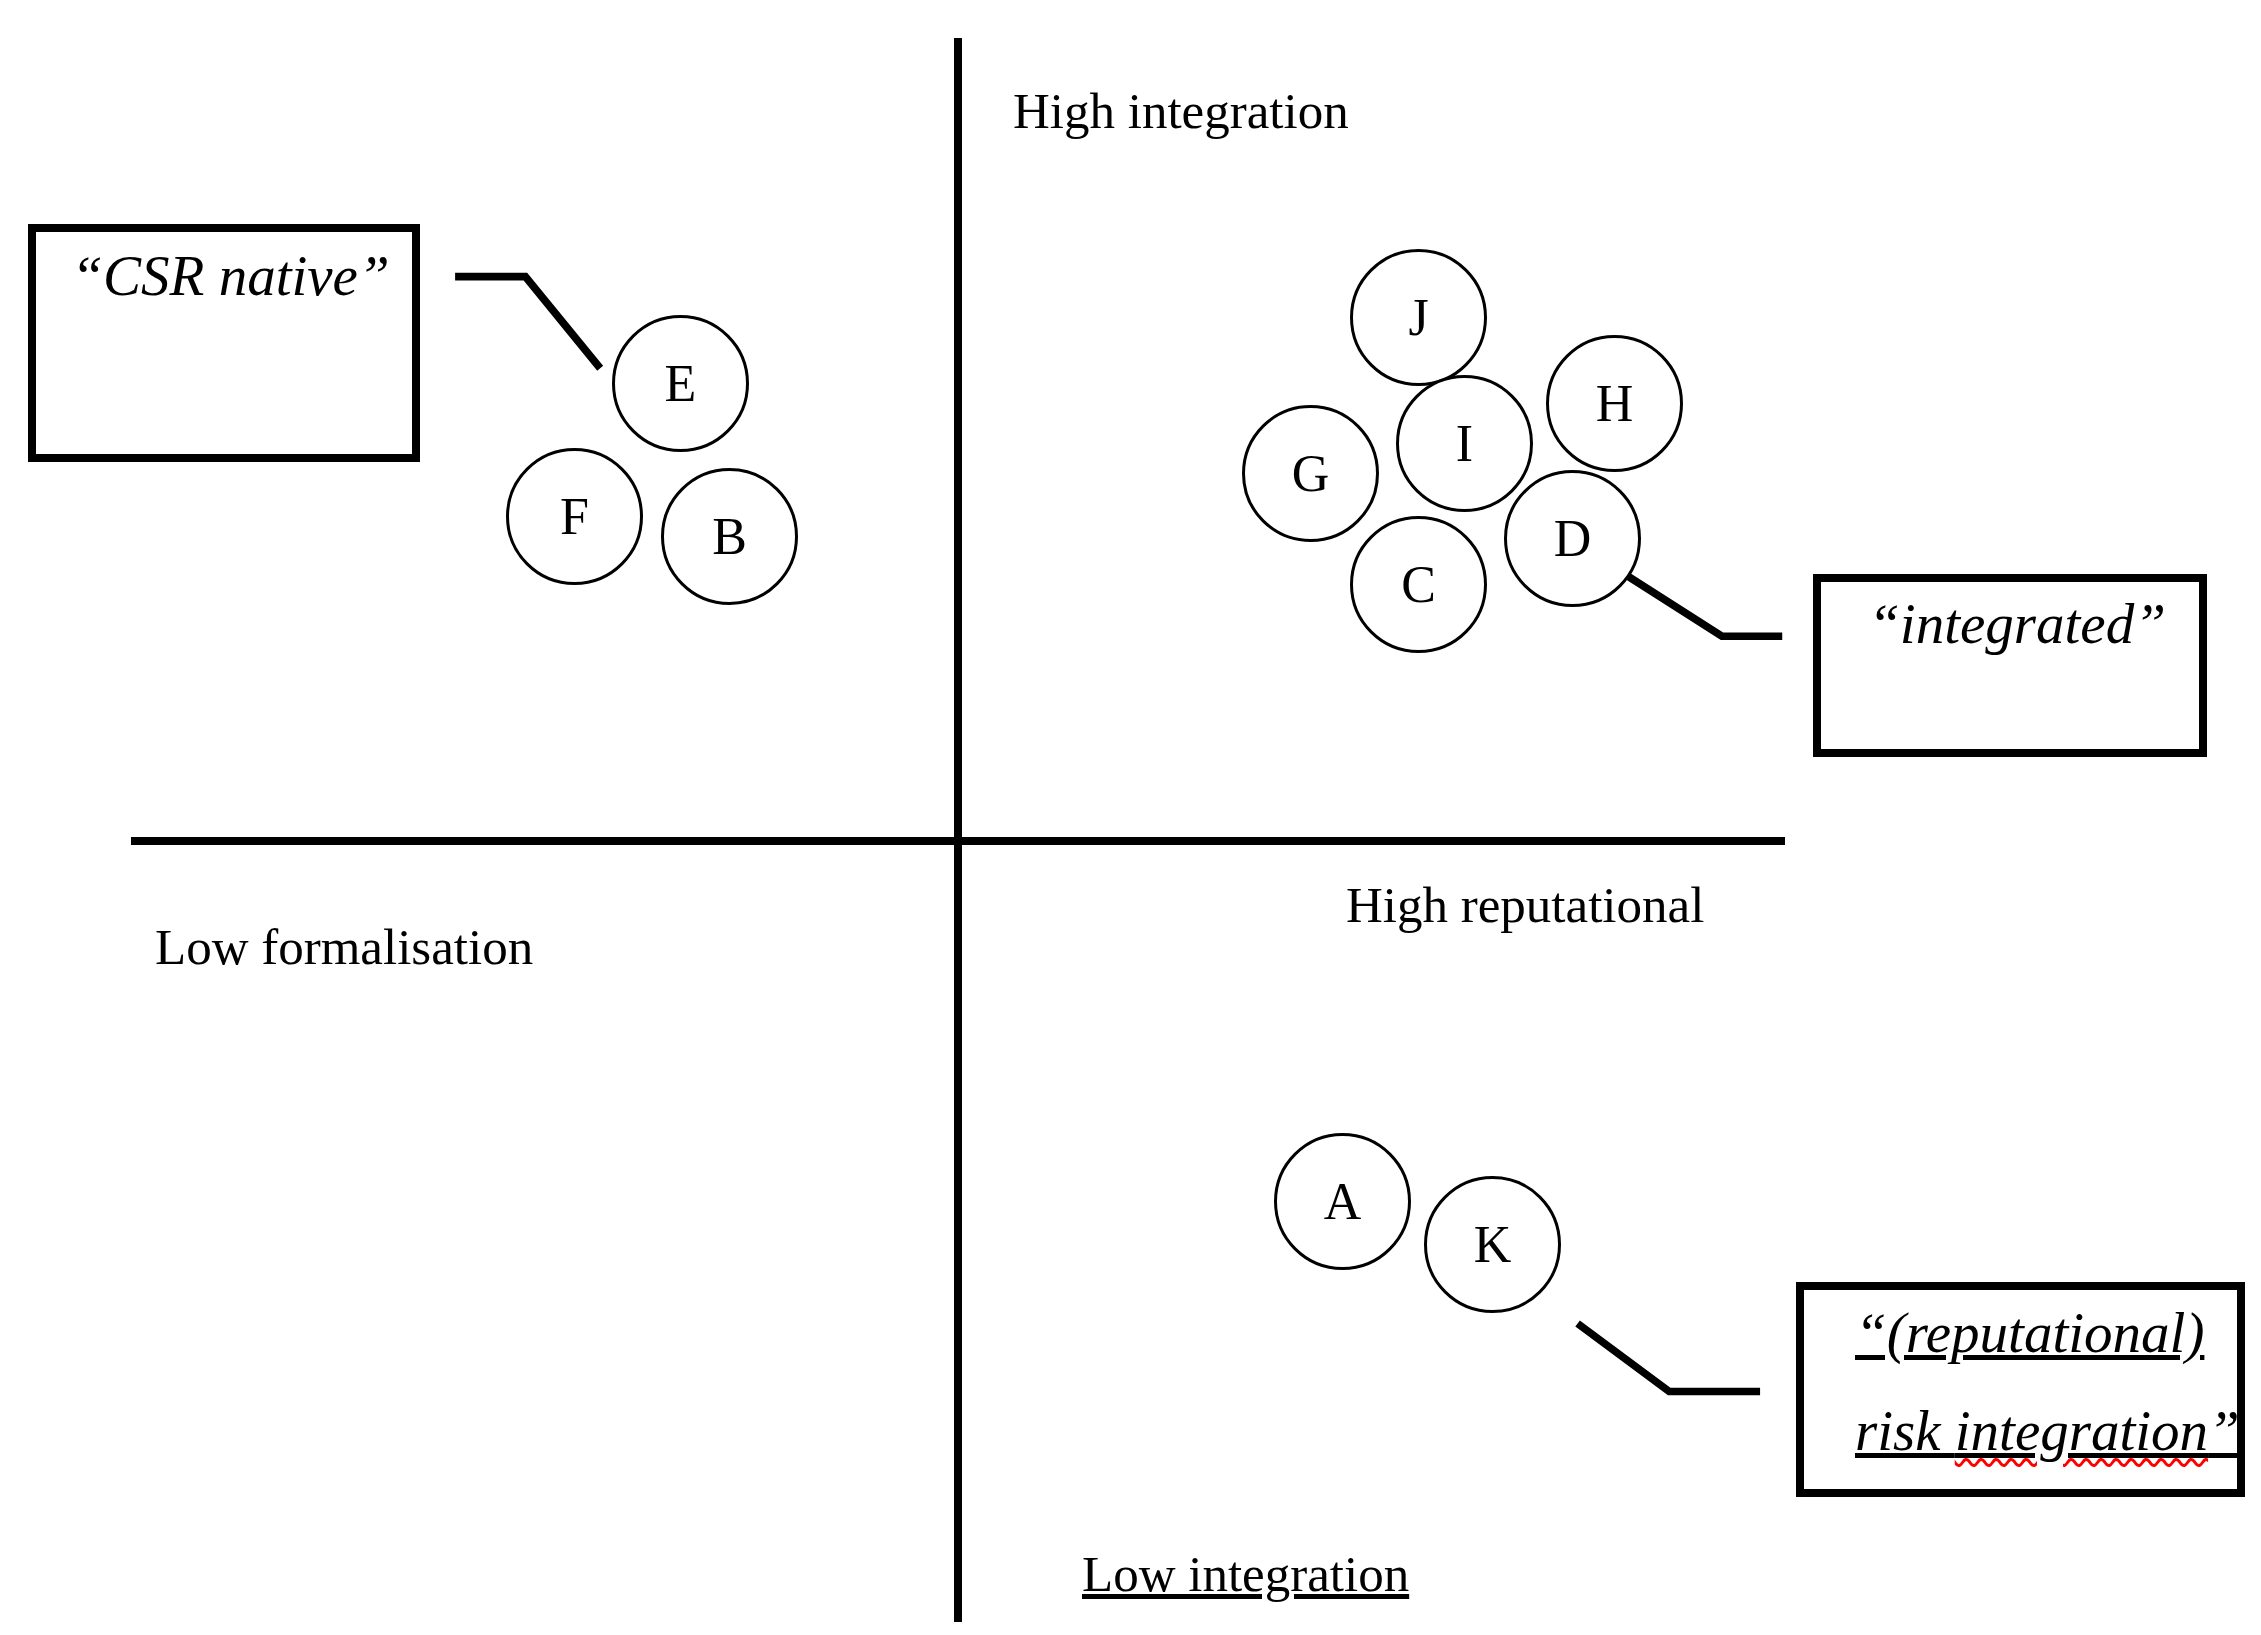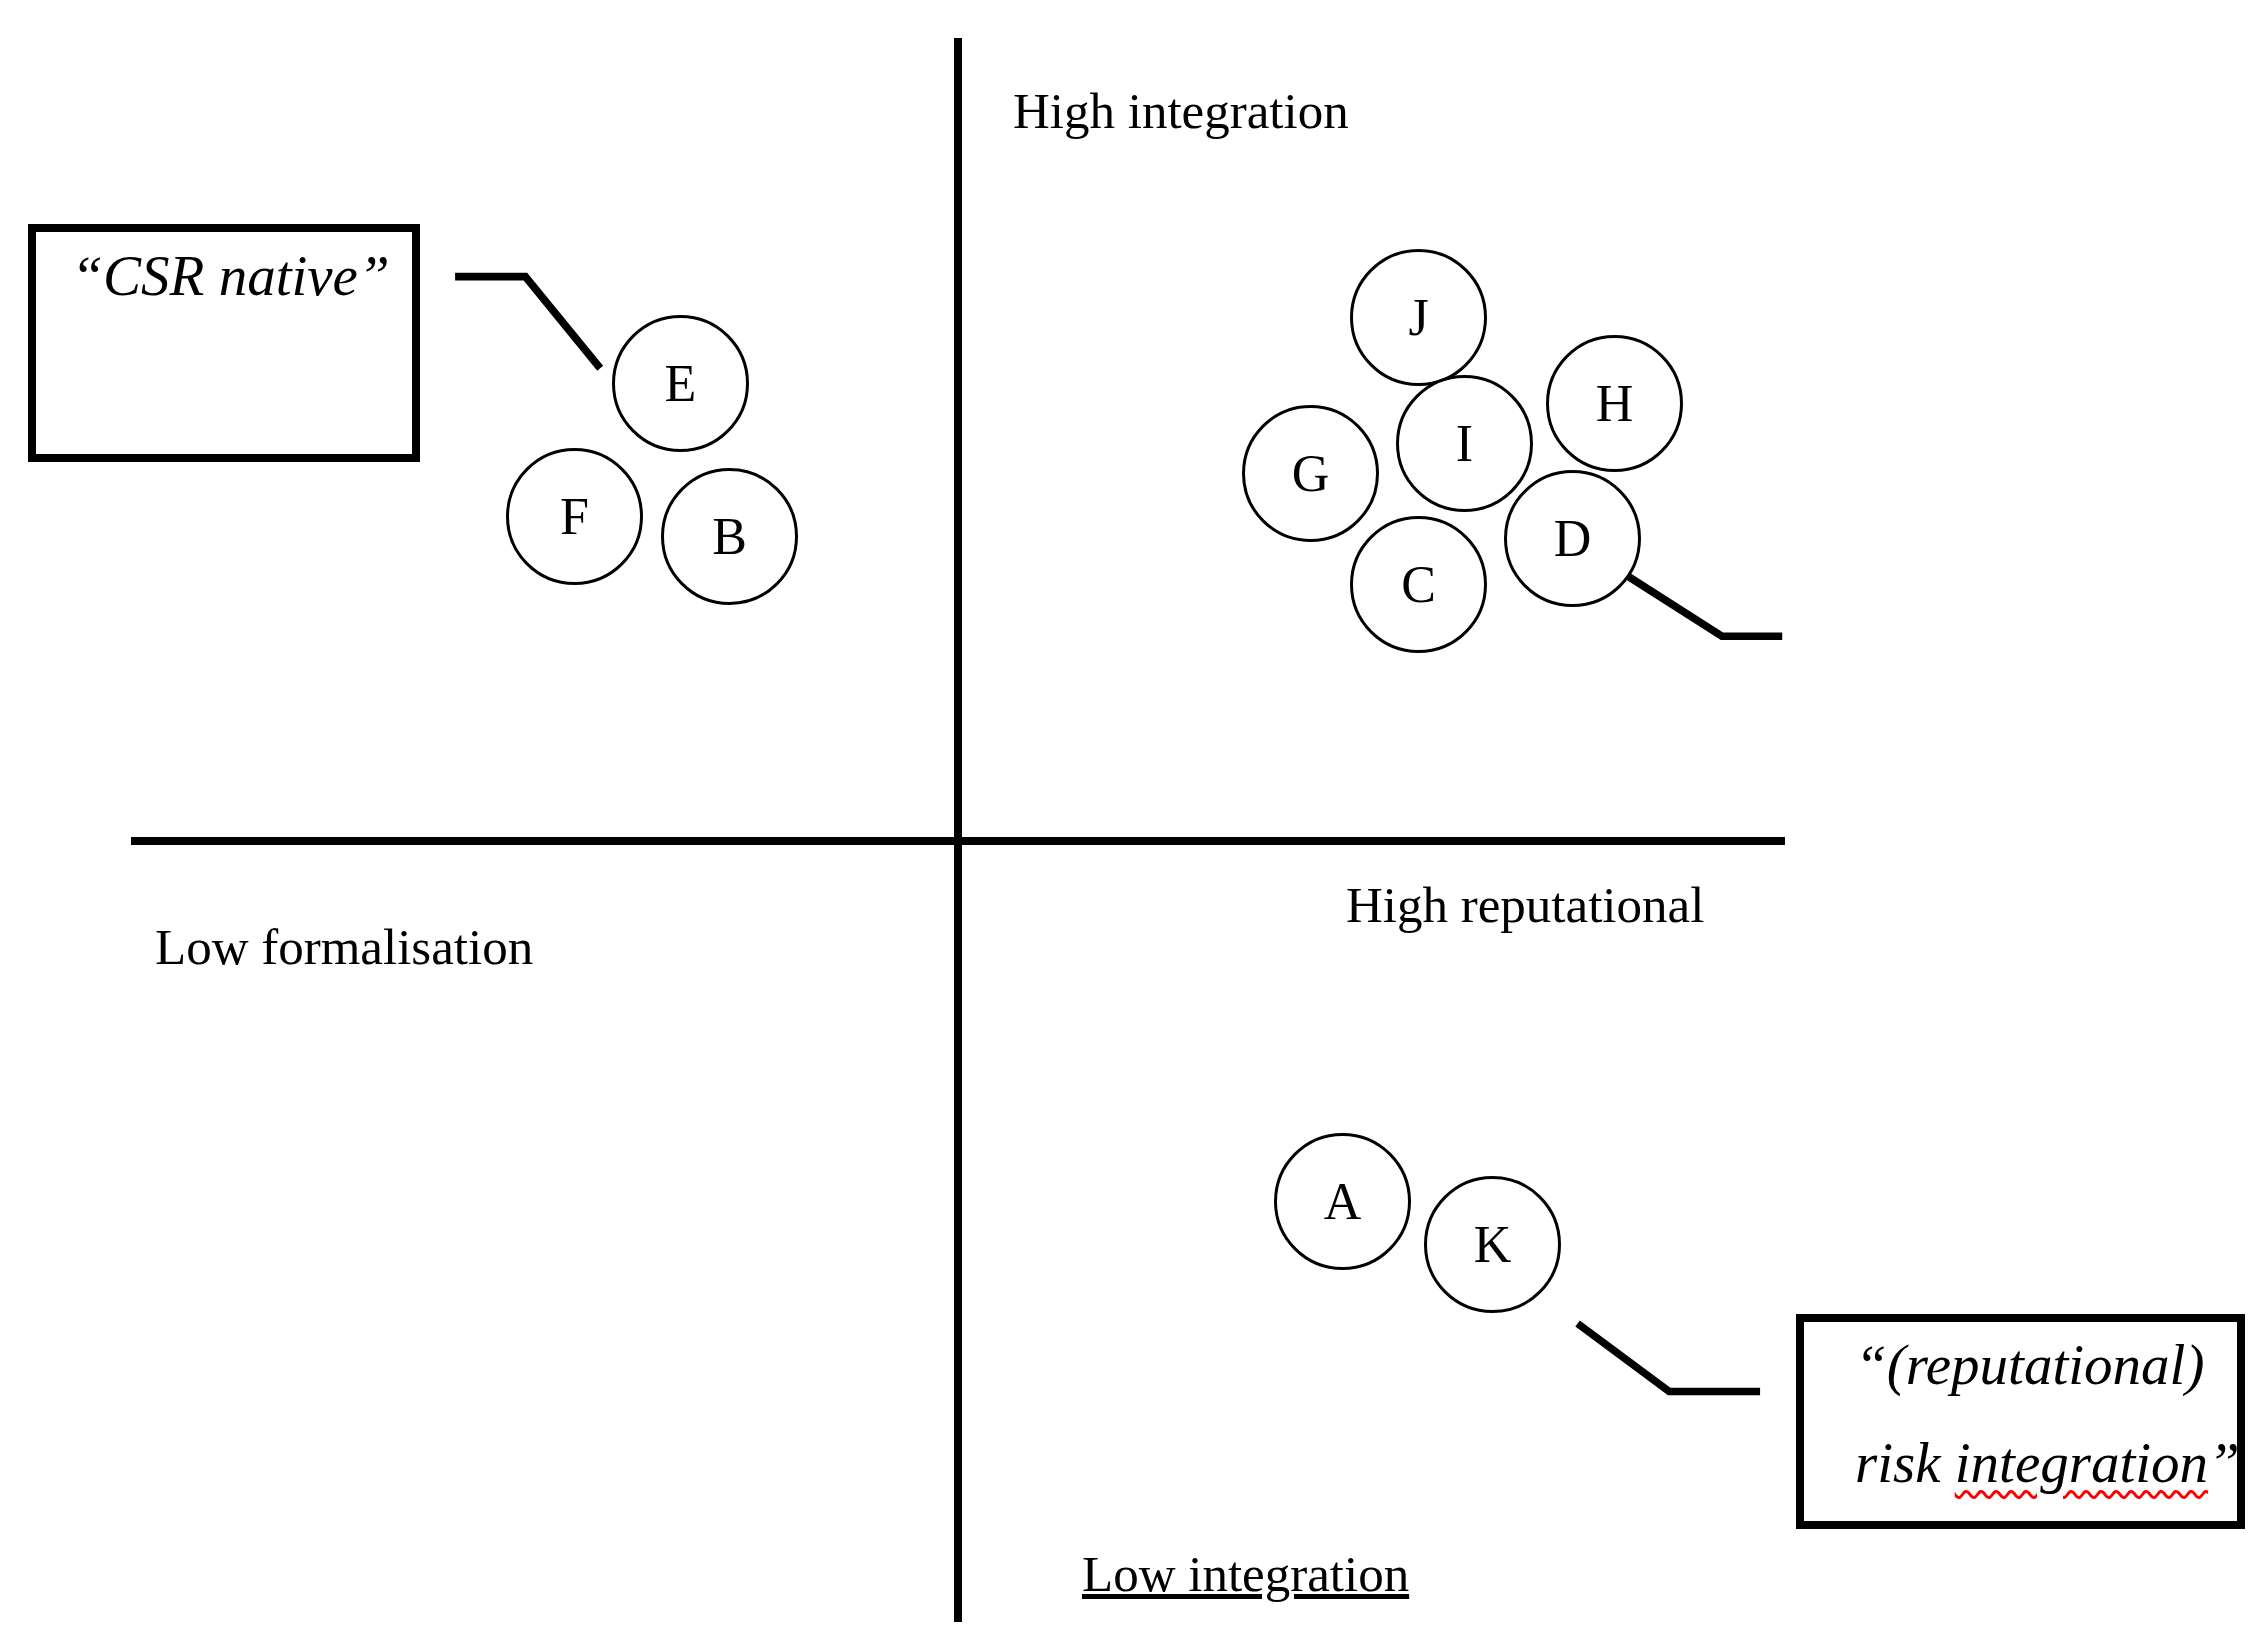--- a/index.html
+++ b/index.html
@@ -9,21 +9,21 @@
   .axis.v{left:954px;top:38px;width:7.6px;height:1584px;}
   .axis.h{left:131px;top:837px;width:1654px;height:7.6px;}
   .axis-label{position:absolute;font-size:51px;line-height:1;white-space:nowrap;}
   .lbl-top{left:1013px;top:86px;}
   .lbl-left{left:155px;top:880px;margin-top:42px;}
   .lbl-right{left:1346px;top:880px;}
   .lbl-bottom{left:1082px;top:1549px;text-decoration:underline;}
   .callout-box{position:absolute;border:8.4px solid #000;background:#fff;box-sizing:border-box;padding-left:14px;}
   .box-csr{left:27.5px;top:224px;width:392px;height:238px;}
   .box-integrated{left:1813px;top:574px;width:394px;height:183px;}
-  .box-reputational{left:1796px;top:1314px;width:449px;height:215px;}
+  .box-reputational{left:1796px;top:1282px;width:449px;height:215px;text-decoration:underline;}
   .box-label{font-style:italic;font-size:57px;line-height:1;white-space:nowrap;}
   .box-csr .box-label{text-align:center;margin-top:14.5px;}
   .box-integrated .box-label{text-align:center;margin-top:13px;}
   .box-reputational .box-text{margin:-6.1px 0 0 37px;line-height:98px;font-style:italic;
         font-size:57px;white-space:nowrap;}
   .squiggle{text-decoration-line:underline;text-decoration-style:wavy;
         text-decoration-color:#ff0000;text-decoration-thickness:3.1px;text-underline-offset:7.6px;}
   .node{position:absolute;width:137px;height:137px;box-sizing:border-box;border:3.8px solid #000;
         border-radius:50%;background:#fff;display:flex;align-items:center;justify-content:center;
         font-size:52px;line-height:1;}
@@ -46,20 +46,23 @@
   <svg class="overlay" viewBox="0 0 2961 2142">
     <polyline points="596,362 688,362 786,482"></polyline>
     <polyline points="2133,755 2255,833 2334,833"></polyline>
     <polyline points="2066,1733 2186,1822 2305,1822"></polyline>
   </svg>
 
   <div class="callout-box box-csr">
     <div class="box-label">“CSR native”</div>
   </div>
 
+  <div class="callout-box box-integrated">
+    <div class="box-label">“integrated”</div>
+  </div>
 
   <div class="callout-box box-reputational">
     <div class="box-text">
       <div>“(reputational)</div>
       <div><span>risk </span><span class="squiggle">integration</span><span>”</span></div>
     </div>
   </div>
 
   <div class="node" style="left:612px;top:315px;">E</div>
   <div class="node" style="left:506px;top:448px;">F</div>

